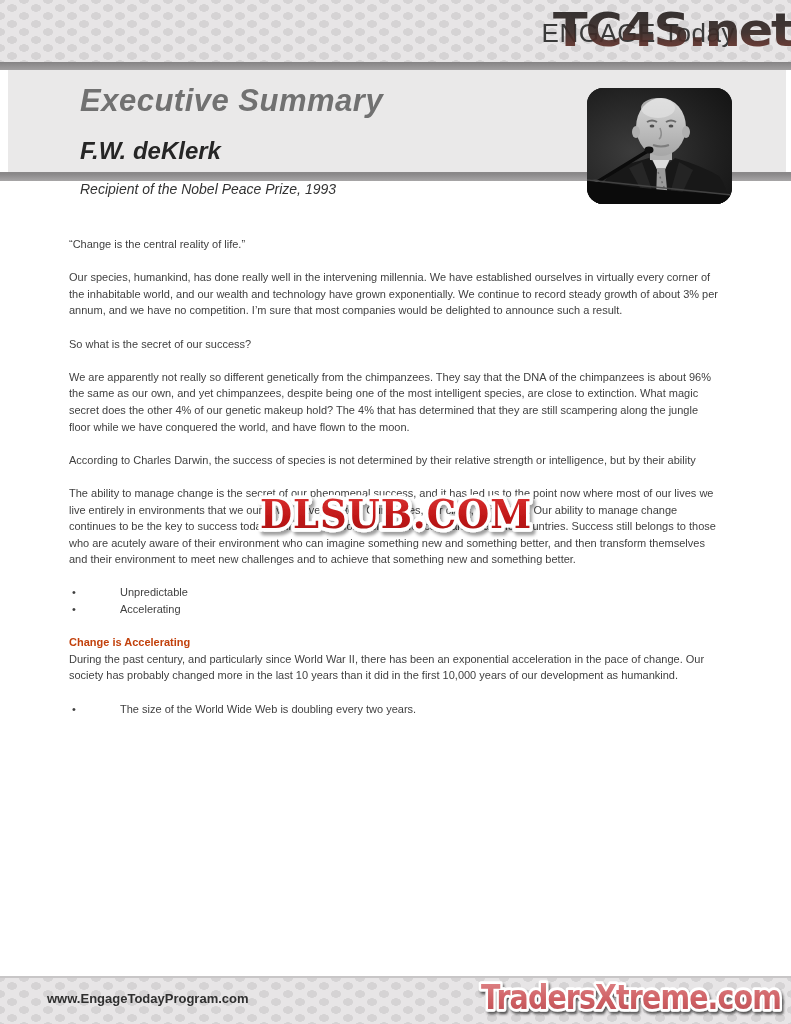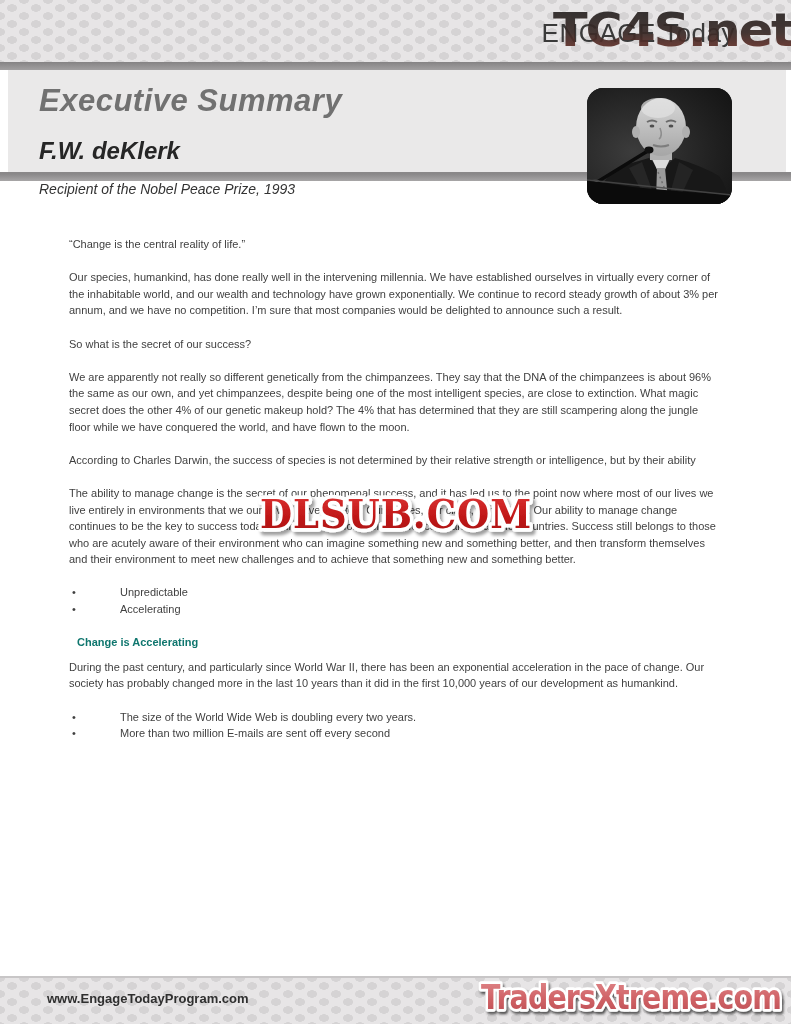--- a/index.html
+++ b/index.html
@@ -19,35 +19,35 @@
   .topbar{position:relative;height:62px;}
   .brand{
     position:absolute;right:56px;top:18px;font-size:26px;color:#3a3a3a;
     letter-spacing:.5px;font-weight:400;
   }
   .wm-tc4s{position:absolute;right:-4px;top:2px;}
   .rule-a{height:8px;background:linear-gradient(#858384,#a2a0a1);}
   .rule-b{height:9px;background:linear-gradient(#8a8889 0 2px,#a8a6a7);}
   .banner{
     height:102px;background:#eae9e9;margin:0 5px 0 8px;
-    padding:13px 0 0 31px;box-sizing:border-box;
+    padding:13px 0 0 72px;box-sizing:border-box;
   }
   .banner-title{font-size:31px;font-weight:bold;font-style:italic;color:#717171;letter-spacing:.5px;}
   .banner-name{font-size:24px;font-weight:bold;font-style:italic;color:#262626;margin-top:18px;}
   .banner-sub{font-size:14px;font-style:italic;color:#333;margin-top:16px;}
   .photo{
     position:absolute;left:587px;top:88px;width:145px;height:116px;
     border-radius:16px;overflow:hidden;background:#141414;
   }
   .content{
     position:absolute;left:69px;top:236px;width:653px;
     font-size:11px;line-height:16.6px;color:#3f3f3f;
   }
   .content p{margin:0 0 16.6px 0;}
-  .content .subhead{font-weight:bold;color:#0f766e;margin:8px;}
+  .content .subhead{font-weight:bold;color:#c2410c;margin:0;}
   ul.dashlist{list-style:none;margin:0 0 16.6px 0;padding:0;}
   ul.dashlist li{position:relative;padding-left:51px;line-height:16.6px;}
   ul.dashlist li::before{content:"\2022";position:absolute;left:3px;color:#3f3f3f;}
   .wm-dlsub{position:absolute;left:248px;top:486px;}
   .footer{
     position:absolute;left:0;bottom:0;width:791px;height:46px;
     border-top:2px solid #c8c6c7;box-sizing:content-box;
   }
   .footer-url{
     position:absolute;left:47px;top:13px;font-size:13px;font-weight:bold;color:#2f2f2f;
@@ -136,21 +136,20 @@
     <p>According to Charles Darwin, the success of species is not determined by their relative strength or intelligence, but by their ability</p>
     <p>The ability to manage change is the secret of our phenomenal success, and it has led us to the point now where most of our lives we live entirely in environments that we ourselves have created: Our homes, our cities, our offices. Our ability to manage change continues to be the key to success today for individuals, for societies, for companies, and for countries. Success still belongs to those who are acutely aware of their environment who can imagine something new and something better, and then transform themselves and their environment to meet new challenges and to achieve that something new and something better.</p>
     <ul class="dashlist">
       <li>Unpredictable</li>
       <li>Accelerating</li>
     </ul>
     <p class="subhead">Change is Accelerating</p>
     <p>During the past century, and particularly since World War II, there has been an exponential acceleration in the pace of change. Our society has probably changed more in the last 10 years than it did in the first 10,000 years of our development as humankind.</p>
     <ul class="dashlist">
       <li>The size of the World Wide Web is doubling every two years.</li>
-      <li>More than two million E-mails are sent off every second</li>
     </ul>
   </main>
 
   <svg class="wm-dlsub" width="296" height="60" viewBox="0 0 296 60">
     <defs>
       <linearGradient id="redg" x1="0" y1="0" x2="0" y2="1">
         <stop offset="0" stop-color="#e23a3a"></stop>
         <stop offset="0.5" stop-color="#c41a1a"></stop>
         <stop offset="1" stop-color="#a81010"></stop>
       </linearGradient>

